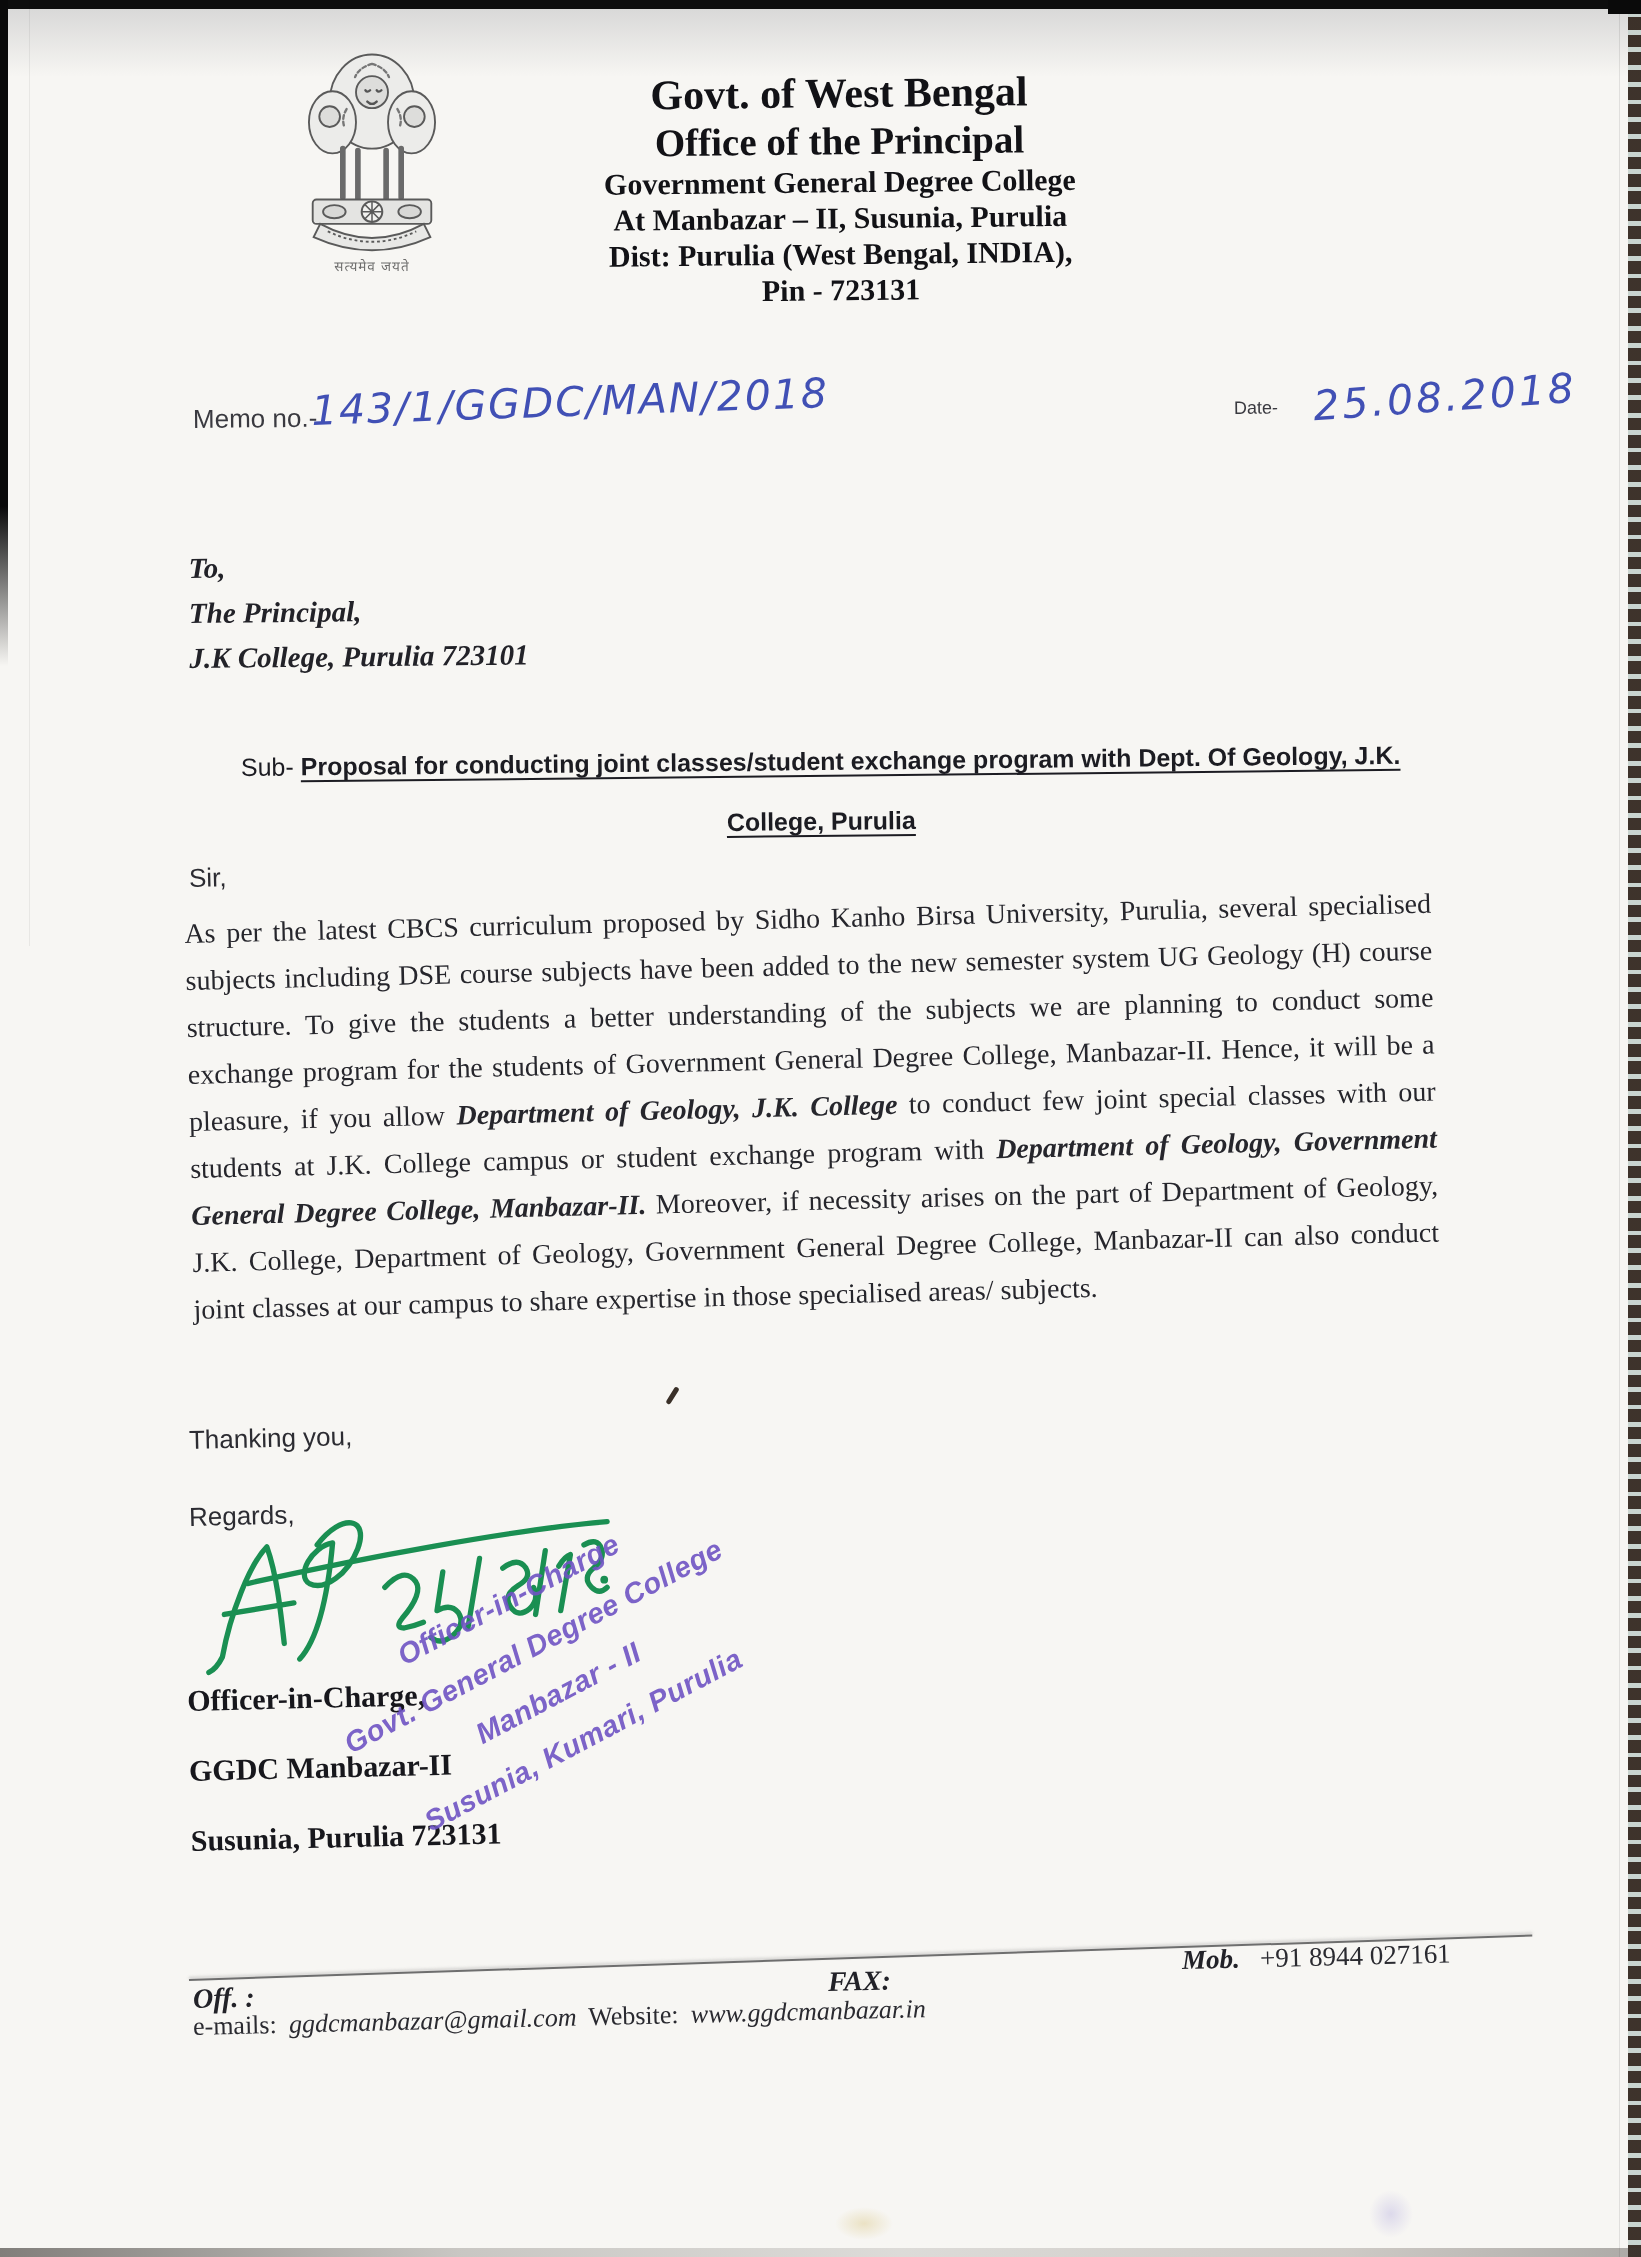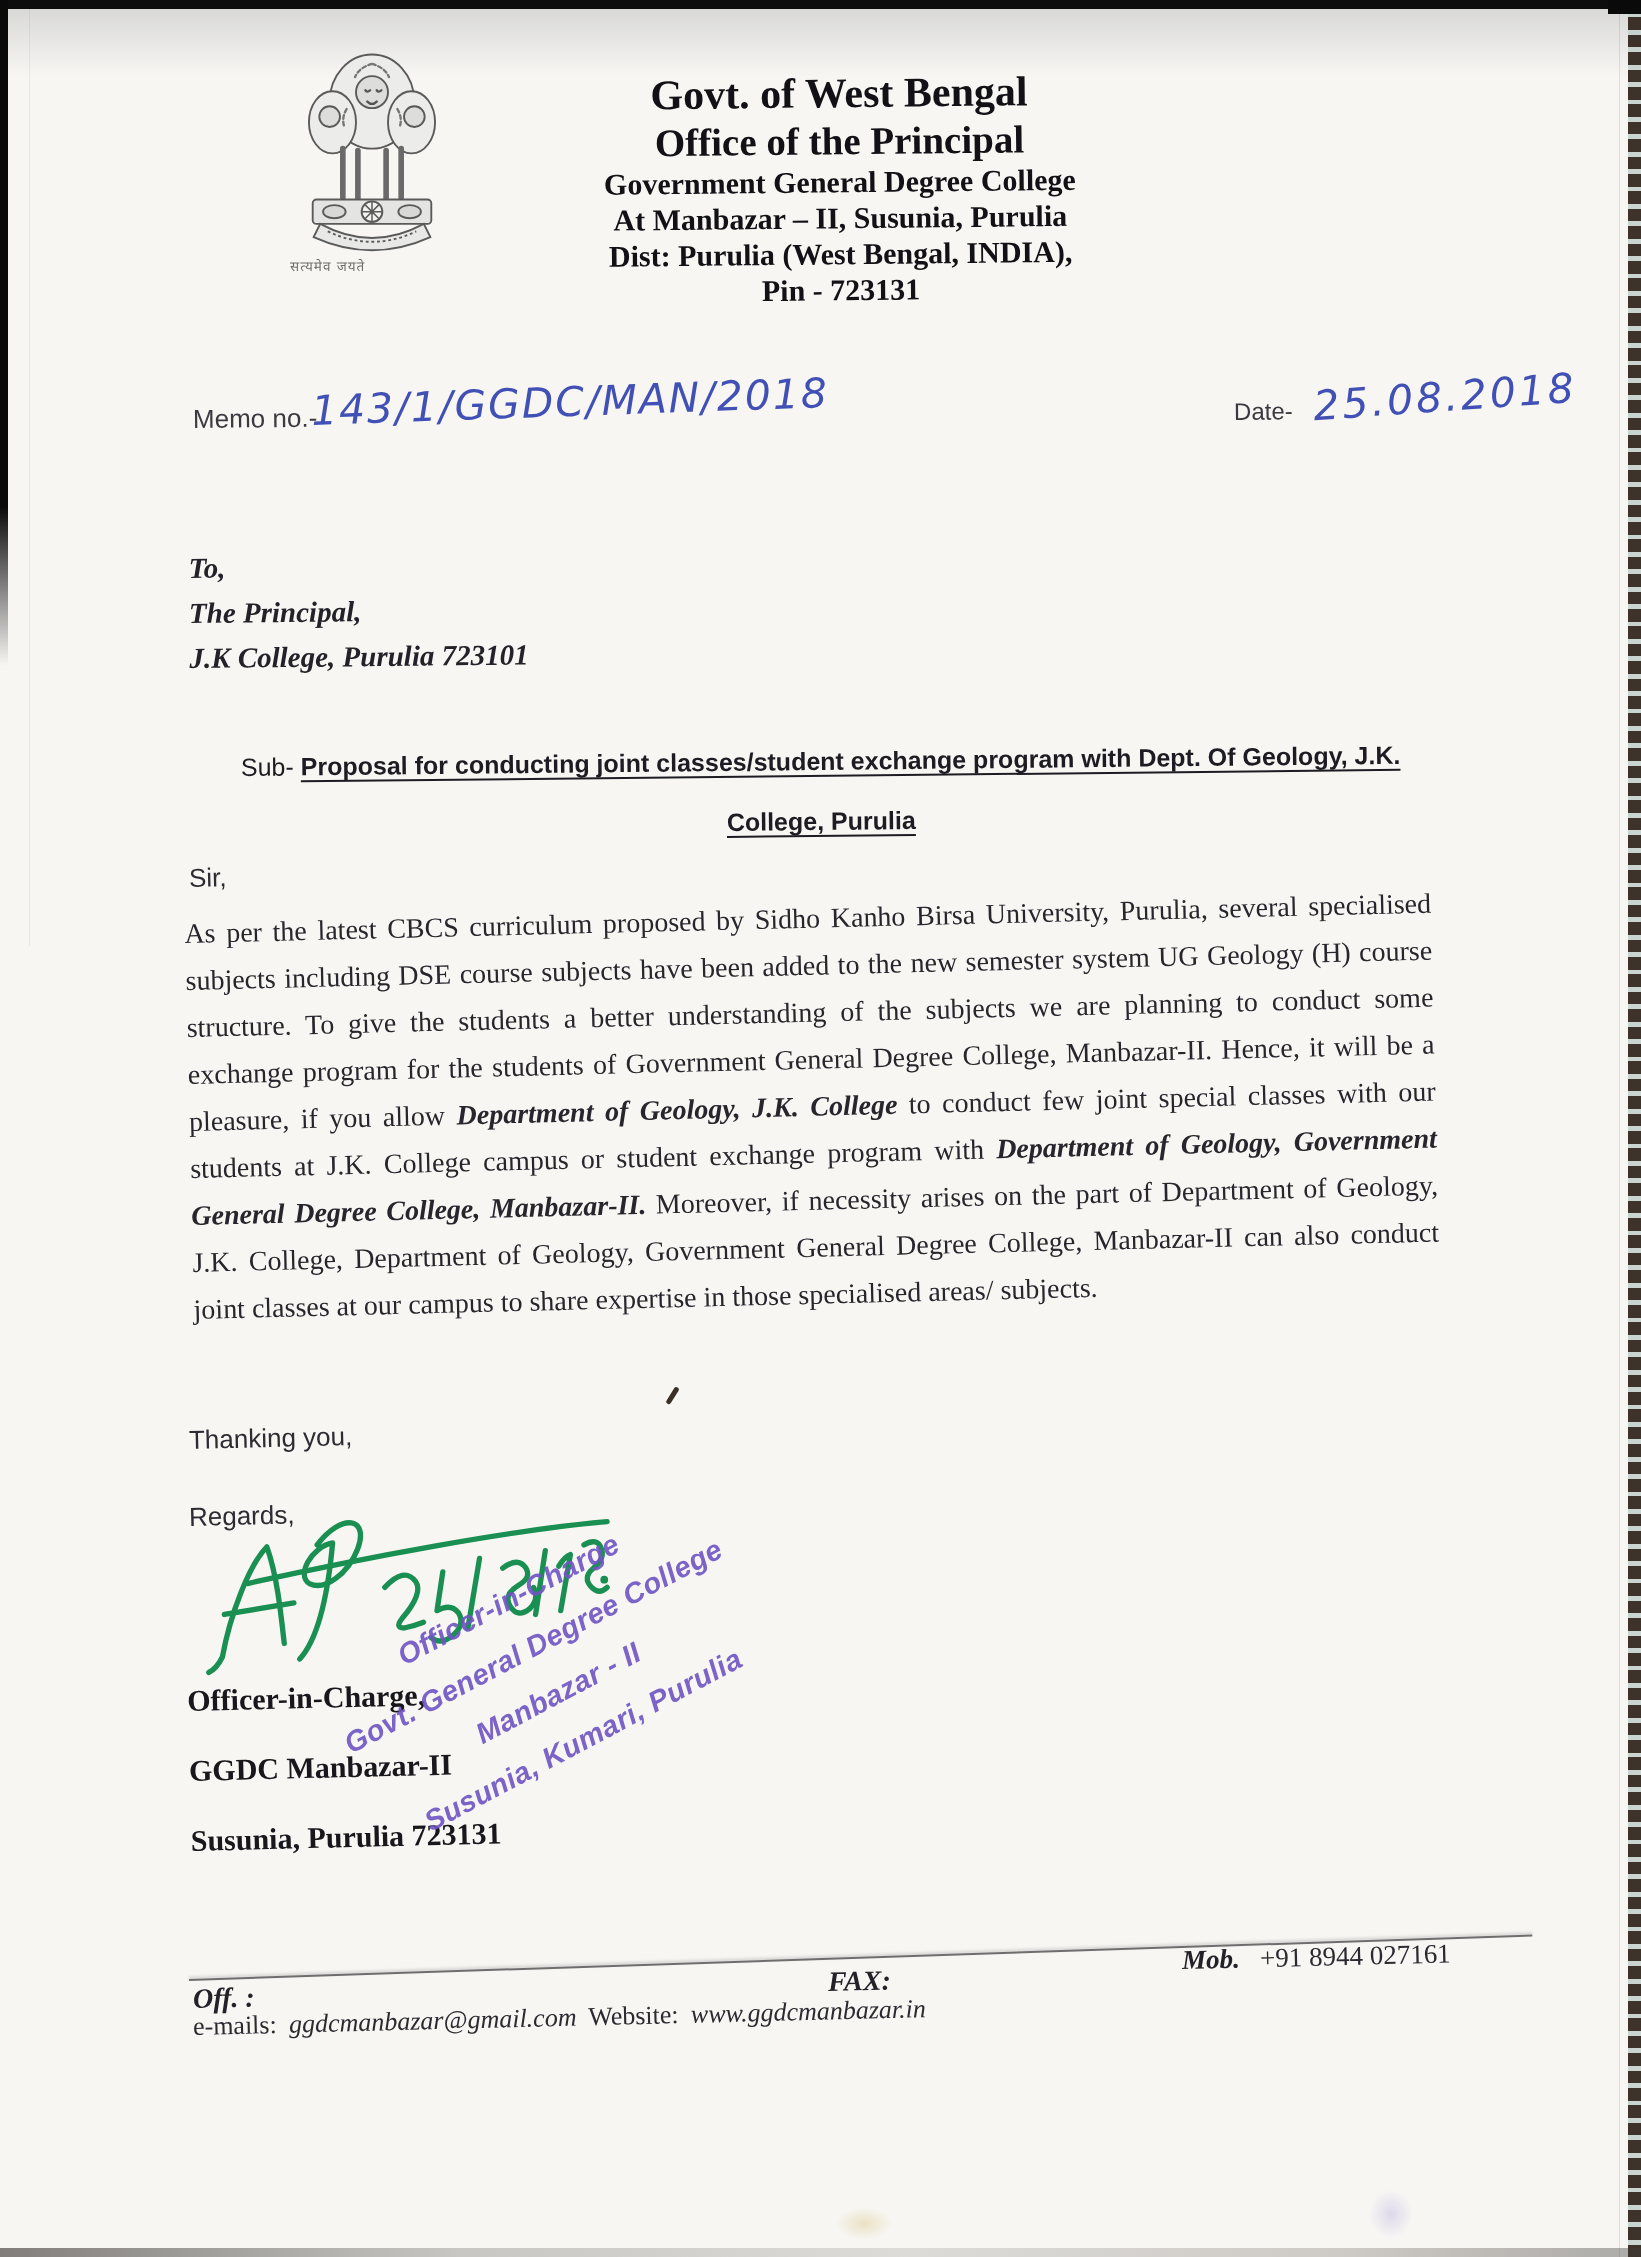--- a/index.html
+++ b/index.html
@@ -25,34 +25,34 @@
   .edge-right-line{left:1619px;top:0;width:1px;height:2257px;background:rgba(0,0,0,.09);}
   .edge-left-line{left:29px;top:0;width:1px;height:946px;background:rgba(0,0,0,.06);}
   .edge-bottom{left:0;top:2248px;width:1641px;height:9.7px;
      background:linear-gradient(90deg,rgba(50,46,42,.6),rgba(80,76,70,.28) 28%,rgba(60,56,52,.14) 55%,rgba(110,100,92,.3) 82%,rgba(60,56,52,.4));}
   .smudge-y{left:835px;top:2207px;width:58px;height:33px;border-radius:50%;
      background:radial-gradient(closest-side,rgba(214,192,120,.38),rgba(214,192,120,0));}
   .smudge-b{left:1369px;top:2190px;width:44px;height:48px;border-radius:50%;
      background:radial-gradient(closest-side,rgba(140,130,210,.25),rgba(140,130,210,0));}
 
   
-  .emblem{left:290px;top:46px;width:164px;height:243px;}
+  .emblem{left:290px;top:46px;width:164px;height:243px;text-align:center;}
   .emblem svg{display:block;margin:0 auto;}
   .motto{display:block;margin-top:1.9px;font-size:13.5px;color:#4c4c4c;opacity:.8;
          font-family:"DejaVu Sans",sans-serif;letter-spacing:1px;}
   .lhead{left:386px;top:73px;width:908px;text-align:center;color:#121216;}
   .lh1{font-size:42px;font-weight:bold;line-height:50px;}
   .lh2{font-size:39px;font-weight:bold;line-height:46px;}
   .lh3{font-size:30px;font-weight:bold;line-height:36px;}
 
   
   .memo-label{left:193px;top:404px;font-size:26px;color:#3a3a40;}
   .hand{font-family:"DejaVu Sans",sans-serif;font-style:italic;color:#4150b5;}
   .memo-num{left:311px;top:378px;font-size:41px;letter-spacing:1.9px;transform:rotate(-2deg);}
-  .date-label{left:1234px;top:398px;font-size:24px;color:#3a3a40;}
+  .date-label{left:1234px;top:398px;font-size:18px;color:#3a3a40;}
   .date-val{left:1313px;top:373px;font-size:41px;letter-spacing:2.9px;transform:rotate(-4deg);}
 
   
   .recipient{left:189px;top:546px;font-size:29px;line-height:45px;}
 
   
   .subject{left:145px;top:738px;width:1352px;text-align:center;font-size:25px;line-height:60px;color:#1c1c22;}
   .subject .u{text-decoration-thickness:1.9px;}
 
   

